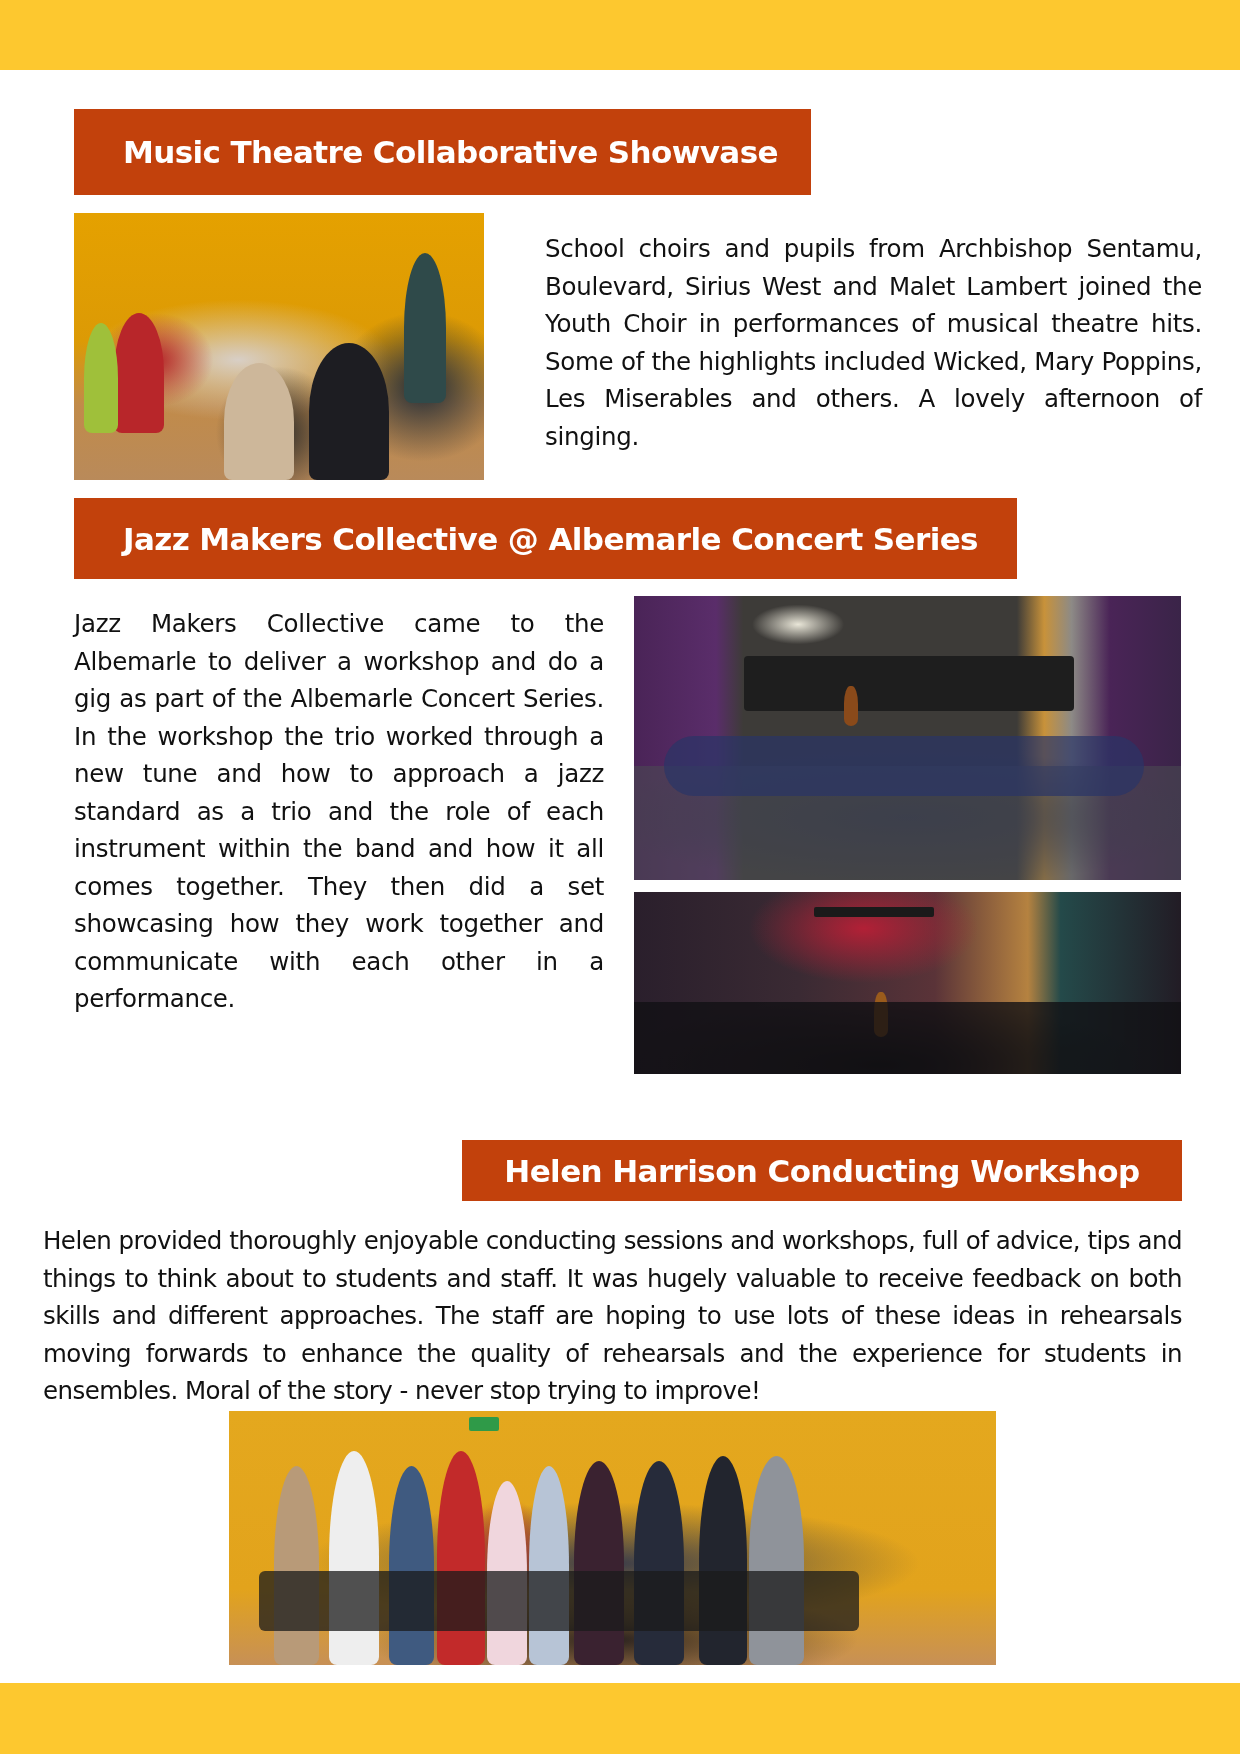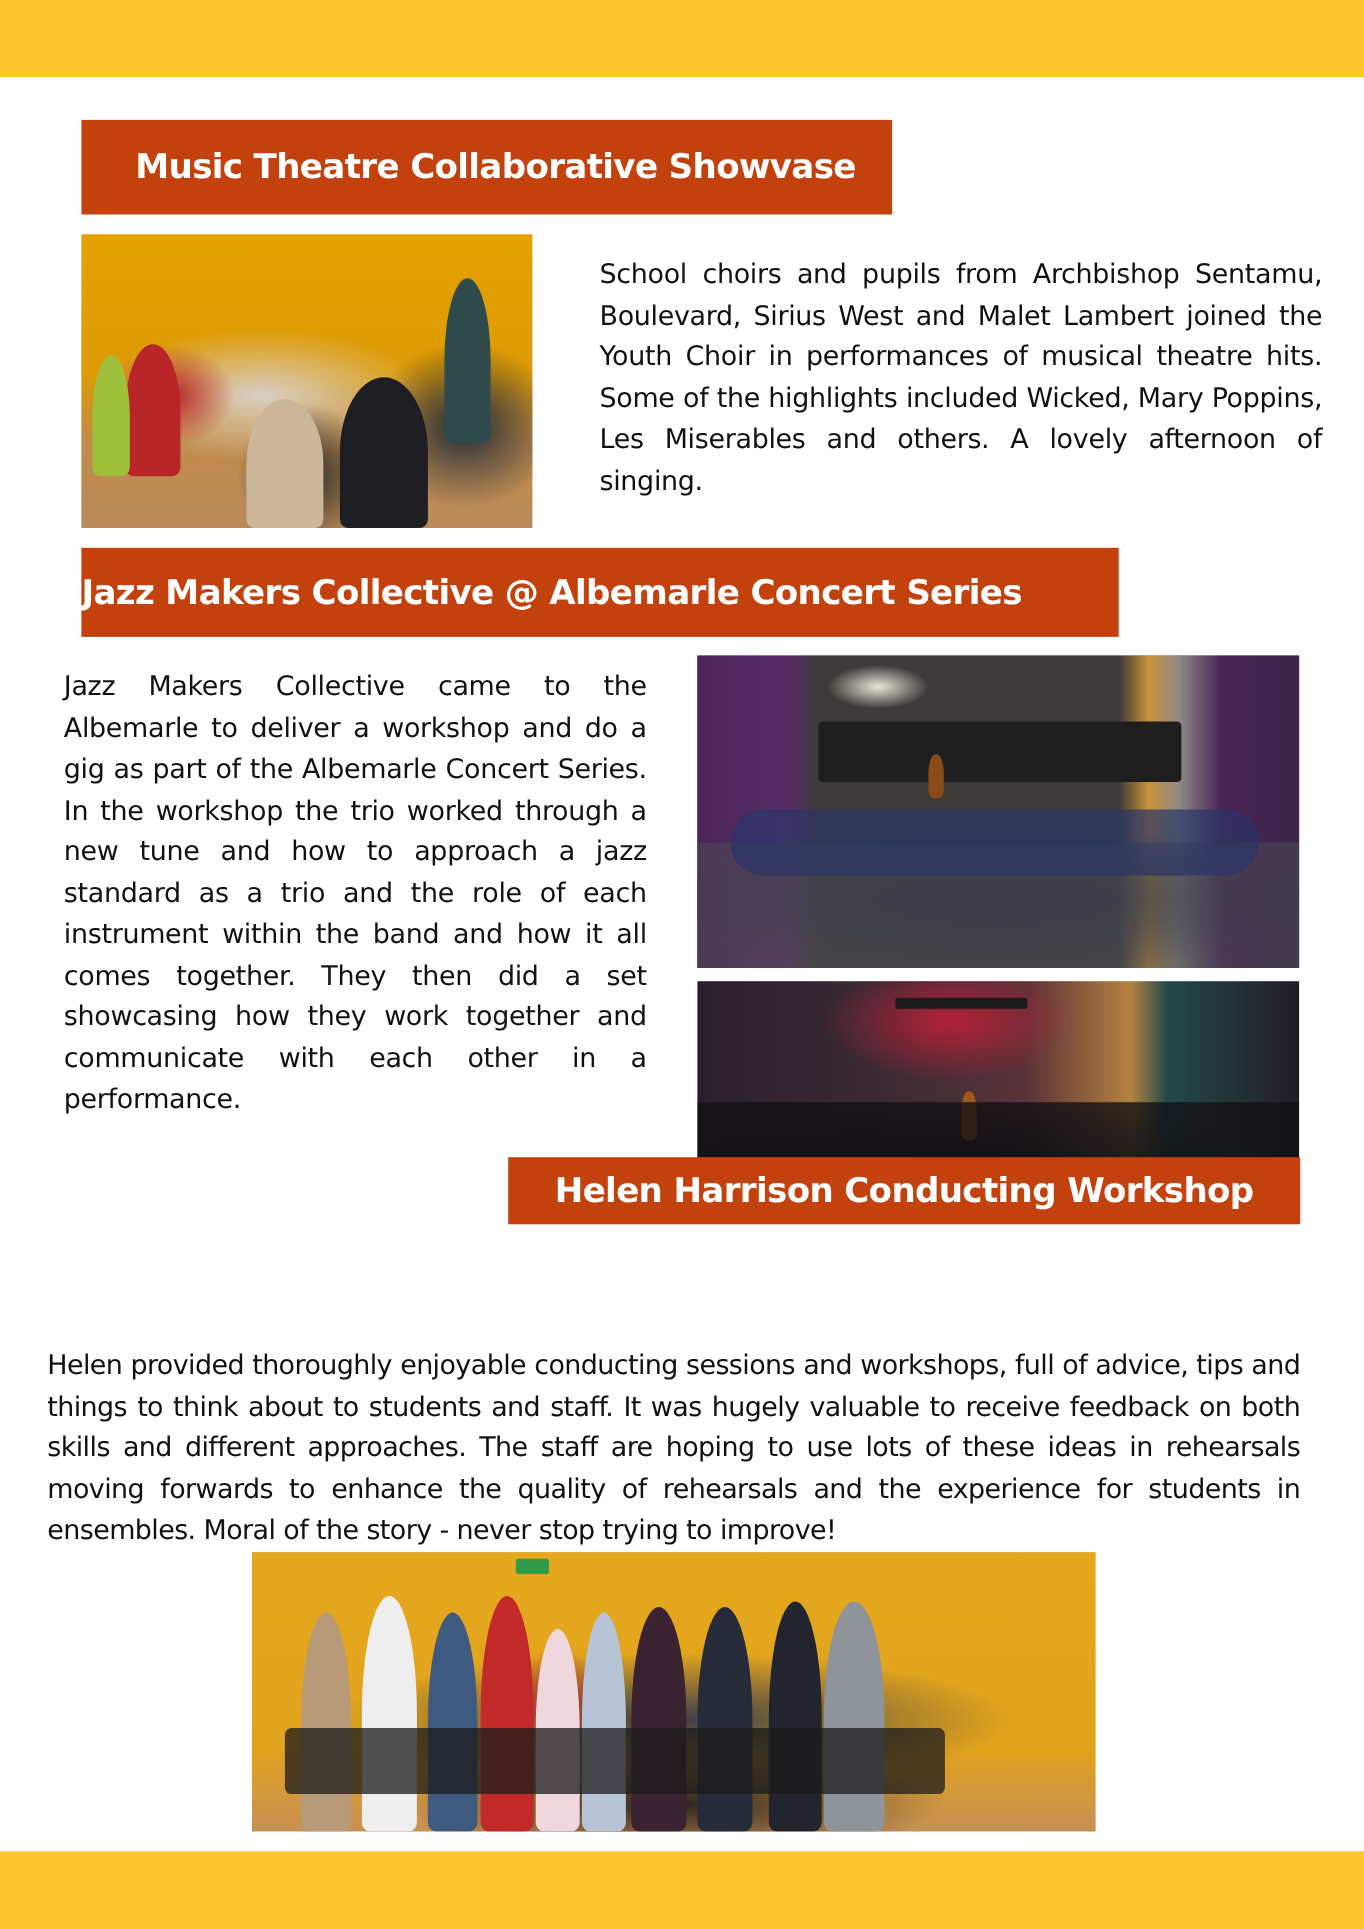--- a/index.html
+++ b/index.html
@@ -13,29 +13,29 @@
   .band.top { top: 0; height: 70px; }
   .band.bottom { top: 1683px; height: 71px; }
 
   .heading {
     position: absolute; background: #c2410c; color: #ffffff;
     font-family: "DejaVu Sans", sans-serif; font-weight: bold;
     display: flex; align-items: center; box-sizing: border-box;
     white-space: nowrap; letter-spacing: -0.6px;
   }
   .h1 { left: 74px; top: 109px; width: 737px; height: 86px; padding-left: 49px; font-size: 31px; }
-  .h2 { left: 74px; top: 498px; width: 943px; height: 81px; font-size: 31px; }
-  .h3 { left: 462px; top: 1052px; width: 720px; height: 61px; justify-content: center; font-size: 31px; }
+  .h2 { left: 74px; top: 498px; width: 943px; height: 81px; padding-left: 49px; font-size: 31px; }
+  .h3 { left: 462px; top: 1140px; width: 720px; height: 61px; justify-content: center; font-size: 31px; }
 
   .body-text {
     position: absolute; margin: 0; text-align: justify;
     font-size: 24.5px; line-height: 37.5px; letter-spacing: -0.3px;
   }
   .t1 { left: 545px; top: 230px; width: 657px; }
-  .t2 { left: 58px; top: 605px; width: 530px; }
+  .t2 { left: 74px; top: 605px; width: 530px; }
   .t3 { left: 43px; top: 1176px; width: 1139px; letter-spacing: -0.55px; margin-top: 46px; }
 
   .photo { position: absolute; overflow: hidden; }
   .p1 { left: 74px; top: 213px; width: 410px; height: 267px;
     background:
       radial-gradient(ellipse 30% 40% at 85% 65%, #1f2a38 0%, rgba(31,42,56,0) 70%),
       radial-gradient(ellipse 22% 35% at 50% 82%, #2a2a2a 0%, rgba(0,0,0,0) 70%),
       radial-gradient(ellipse 20% 25% at 20% 55%, #b5262b 0%, rgba(181,38,43,0) 70%),
       radial-gradient(ellipse 50% 30% at 40% 55%, #d8cfc6 0%, rgba(216,207,198,0) 75%),
       linear-gradient(180deg, #E5A100 0%, #DC9A05 48%, #c18b4a 72%, #b98a5a 100%);

